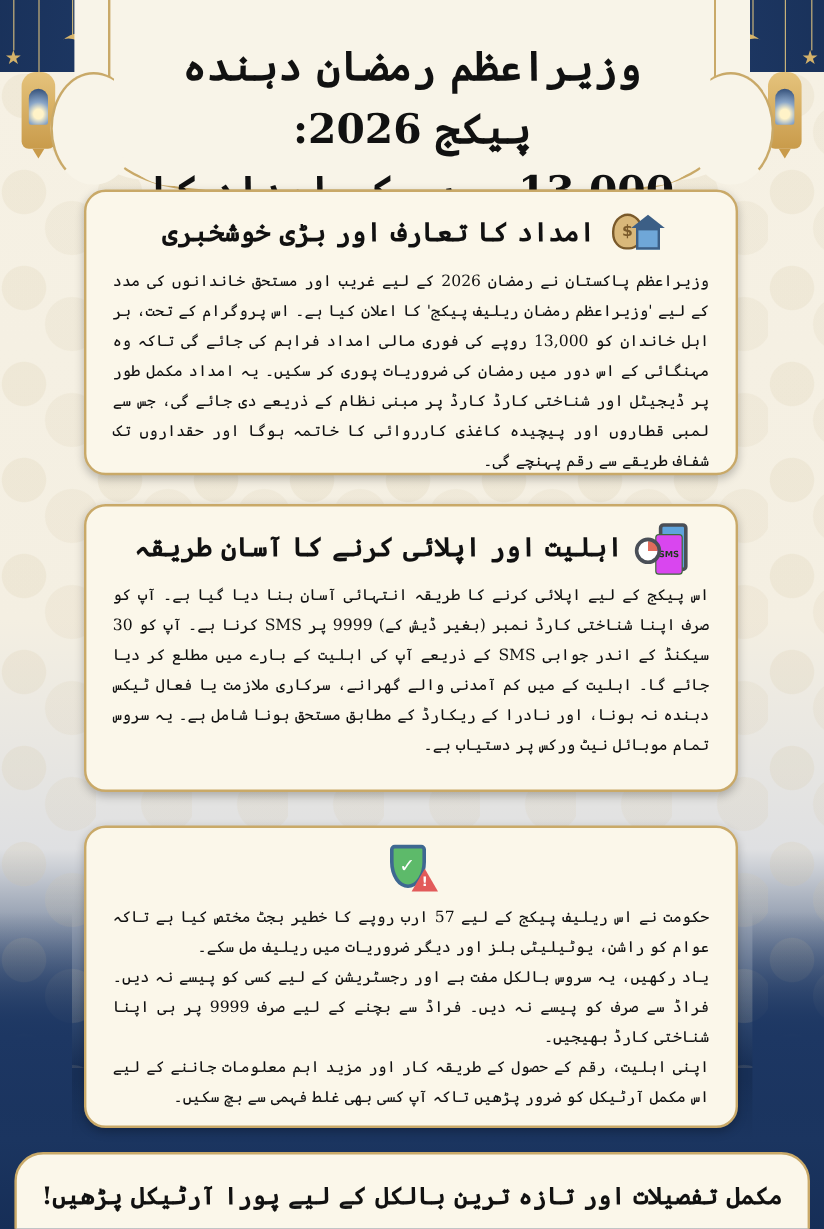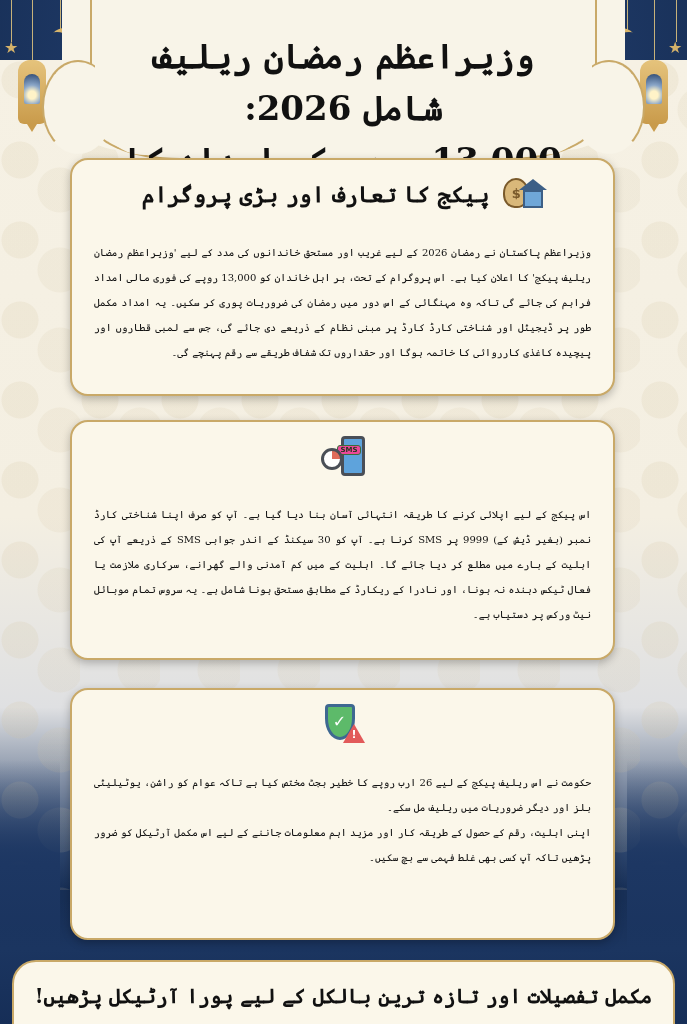--- a/index.html
+++ b/index.html
@@ -107,23 +107,23 @@
     .card-head {
       display: flex; align-items: center; justify-content: center; gap: 10px;
       height: 44px;
     }
     .card-title {
       font-family: "DejaVu Serif", serif; font-weight: bold;
       font-size: 22px; color: #111;
     }
     .card-icon { width: 44px; height: 40px; position: relative; flex: none; }
     .card-body {
-      margin-top: 24px;
+      margin-top: 6px;
       font-family: "DejaVu Serif", serif;
-      font-size: 10px; line-height: 25px; color: #111;
+      font-size: 13px; line-height: 25px; color: #111;
       text-align: justify; text-align-last: right;
     }
     .card-body p { margin: 0; }
 
     .footer {
       position: absolute; left: 12px; top: 960px; width: 663px; height: 80px;
       background: #fbf7ea; border: 2px solid #c9a968;
       border-radius: 24px 24px 0 0;
       display: flex; align-items: flex-start; justify-content: center;
       padding-top: 22px;
@@ -145,22 +145,22 @@
     .house::before {
       content: ""; position: absolute; left: -6px; top: -13px;
       border-left: 14px solid transparent; border-right: 14px solid transparent;
       border-bottom: 11px solid #3c5f86;
     }
     .phone {
       position: absolute; right: 0; top: 0; width: 24px; height: 40px;
       background: #5ea3dc; border: 3px solid #4a4f57; border-radius: 4px;
     }
     .sms-bubble {
-      position: absolute; right: 4px; top: 9px; padding: 0 2px;
-      background: #ec4899; border: 1px solid #3d6b3a; border-radius: 3px;
+      position: absolute; right: 4px; top: 9px; padding: 12px 2px;
+      background: #d946ef; border: 1px solid #3d6b3a; border-radius: 3px;
       font-size: 7px; font-weight: bold; color: #1d3a1a; font-family: "DejaVu Sans", sans-serif; text-align: center;
     }
     .stopwatch {
       position: absolute; left: 0; top: 12px; width: 22px; height: 22px;
       border: 3px solid #4a4f57; border-radius: 50%;
       background: conic-gradient(#e06b5b 0 25%, #fff 25% 100%);
     }
     .shield {
       position: absolute; right: 10px; top: 0; width: 30px; height: 36px;
       background: #5dba6a; border: 3px solid #3e6891;
@@ -203,59 +203,61 @@
 <div class="lantern" style="left:640px;top:60px"></div>
 <div class="string" style="left:676px;height:42px"></div>
 <div class="star" style="left:668px;top:40px">★</div>
 
 <div class="header-cover"></div>
 <div class="header"></div>
 <div class="header-bump-l"></div>
 <div class="header-bump-r"></div>
 <div class="header-cover" style="left:95px;width:497px;top:0;height:155px;border-radius:0 0 50px 50px"></div>
 <h1 class="title">
-  <div>وزیراعظم رمضان ریلیف شامل 2026:</div>
+  <div>وزیراعظم رمضان دہندہ پیکج 2026:</div>
   <div>13,000 روپے کی امداد کا مکمل طریقہ</div>
 </h1>
 
 <section class="card" style="top:158px;height:238px">
   <div class="card-head">
     <span class="card-icon">
       <span class="money-bag">$</span>
       <span class="house"></span>
     </span>
-    <h2 class="card-title">پیکج کا تعارف اور بڑی پروگرام</h2>
+    <h2 class="card-title">امداد کا تعارف اور بڑی خوشخبری</h2>
   </div>
   <div class="card-body">
     <p>وزیراعظم پاکستان نے رمضان 2026 کے لیے غریب اور مستحق خاندانوں کی مدد کے لیے 'وزیراعظم رمضان ریلیف پیکج' کا اعلان کیا ہے۔ اس پروگرام کے تحت، ہر اہل خاندان کو 13,000 روپے کی فوری مالی امداد فراہم کی جائے گی تاکہ وہ مہنگائی کے اس دور میں رمضان کی ضروریات پوری کر سکیں۔ یہ امداد مکمل طور پر ڈیجیٹل اور شناختی کارڈ کارڈ پر مبنی نظام کے ذریعے دی جائے گی، جس سے لمبی قطاروں اور پیچیدہ کاغذی کارروائی کا خاتمہ ہوگا اور حقداروں تک شفاف طریقے سے رقم پہنچے گی۔</p>
   </div>
 </section>
 
 <section class="card" style="top:420px;height:240px">
   <div class="card-head">
     <span class="card-icon">
       <span class="phone"></span>
       <span class="sms-bubble">SMS</span>
       <span class="stopwatch"></span>
     </span>
+    <h2 class="card-title">اہلیت اور اپلائی کرنے کا آسان طریقہ</h2>
   </div>
   <div class="card-body">
     <p>اس پیکج کے لیے اپلائی کرنے کا طریقہ انتہائی آسان بنا دیا گیا ہے۔ آپ کو صرف اپنا شناختی کارڈ نمبر (بغیر ڈیش کے) 9999 پر SMS کرنا ہے۔ آپ کو 30 سیکنڈ کے اندر جوابی SMS کے ذریعے آپ کی اہلیت کے بارے میں مطلع کر دیا جائے گا۔ اہلیت کے میں کم آمدنی والے گھرانے، سرکاری ملازمت یا فعال ٹیکس دہندہ نہ ہونا، اور نادرا کے ریکارڈ کے مطابق مستحق ہونا شامل ہے۔ یہ سروس تمام موبائل نیٹ ورکس پر دستیاب ہے۔</p>
   </div>
 </section>
 
 <section class="card" style="top:688px;height:252px">
   <div class="card-head">
     <span class="card-icon">
       <span class="shield">✓</span>
       <span class="warning"></span>
       <span class="warning-mark">!</span>
     </span>
   </div>
   <div class="card-body">
-    <p>حکومت نے اس ریلیف پیکج کے لیے 26 ارب روپے کا خطیر بجٹ مختص کیا ہے تاکہ عوام کو راشن، یوٹیلیٹی بلز اور دیگر ضروریات میں ریلیف مل سکے۔</p>
+    <p>حکومت نے اس ریلیف پیکج کے لیے 57 ارب روپے کا خطیر بجٹ مختص کیا ہے تاکہ عوام کو راشن، یوٹیلیٹی بلز اور دیگر ضروریات میں ریلیف مل سکے۔</p>
+    <p>یاد رکھیں، یہ سروس بالکل مفت ہے اور رجسٹریشن کے لیے کسی کو پیسے نہ دیں۔ فراڈ سے صرف کو پیسے نہ دیں۔ فراڈ سے بچنے کے لیے صرف 9999 پر ہی اپنا شناختی کارڈ بھیجیں۔</p>
     <p>اپنی اہلیت، رقم کے حصول کے طریقہ کار اور مزید اہم معلومات جاننے کے لیے اس مکمل آرٹیکل کو ضرور پڑھیں تاکہ آپ کسی بھی غلط فہمی سے بچ سکیں۔</p>
   </div>
 </section>
 
 <div class="footer">
   <span>مکمل تفصیلات اور تازہ ترین بالکل کے لیے پورا آرٹیکل پڑھیں!</span>
 </div>
 
 </body></html>

